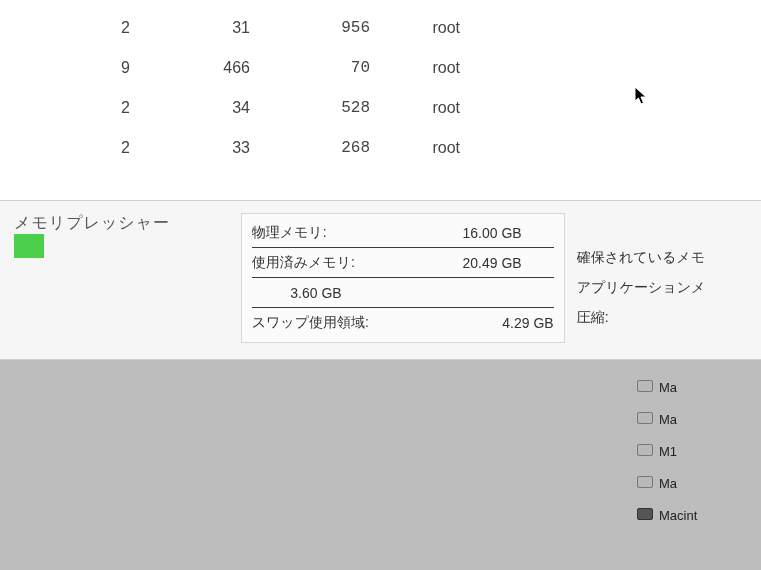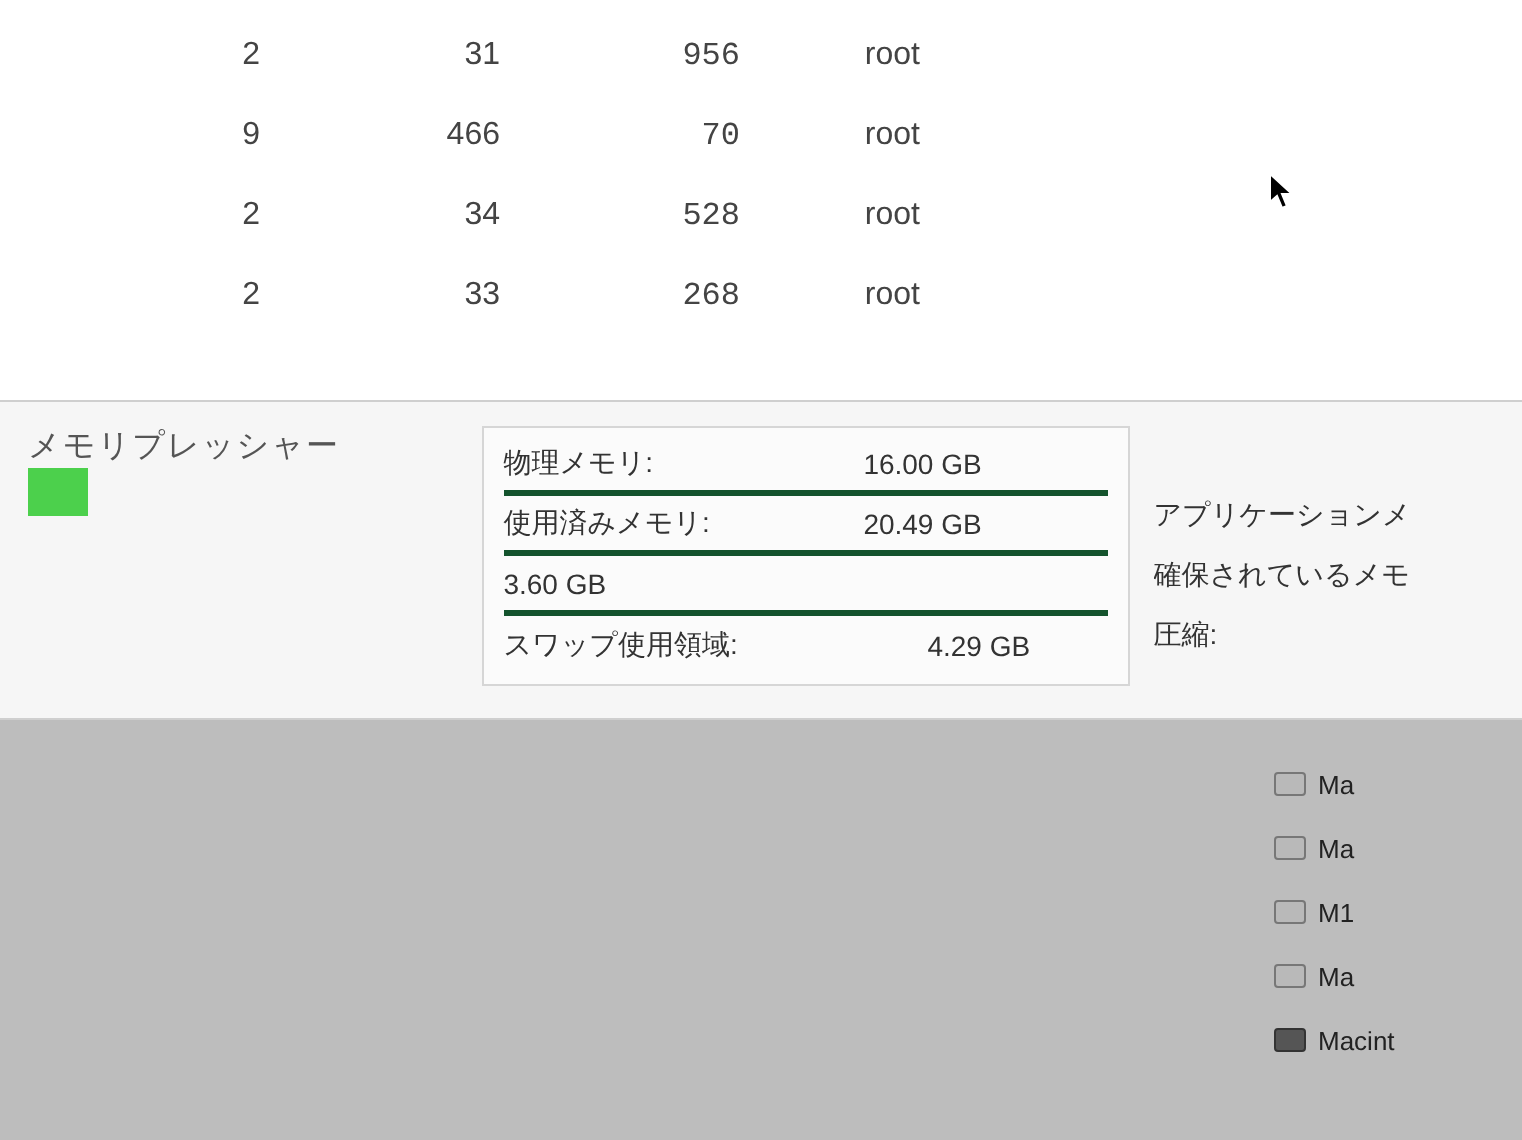--- a/index.html
+++ b/index.html
@@ -58,25 +58,25 @@
     background: #fbfbfb;
     padding: 4px 10px;
     font-size: 14px;
     color: #333;
     margin-right: 12px;
   }
   .stats-row {
     display: flex;
     height: 30px;
     align-items: center;
-    border-bottom: 3px solid #14532d;
+    border-bottom: 1px solid #14532d;
   }
   .stats-row:last-child { border-bottom: none; gap: 32px; }
   .stats-key { width: 180px; }
-  .stats-val { width: 90px; }
+  .stats-val { width: 90px; text-align: right; }
   .side-labels {
     padding-top: 30px;
     font-size: 14px;
     color: #333;
     white-space: nowrap;
     overflow: hidden;
     width: 200px;
   }
   .side-labels div { height: 30px; display:flex; align-items:center; }
 
@@ -87,21 +87,20 @@
     position: relative;
   }
   .finder-col {
     position: absolute;
     right: 0;
     top: 20px;
     width: 130px;
   }
   .finder-item {
     display: flex;
-    align-items: center;
     height: 24px;
     margin-bottom: 8px;
     font-size: 13px;
     color: #222;
     background: rgba(255,255,255,0);
     padding-left: 6px;
   }
   .finder-item .disk-icon {
     width: 16px; height: 12px;
     background: #b9b9b9;
@@ -168,22 +167,22 @@
     <div class="stats-row">
       <div class="stats-val">3.60 GB</div>
     </div>
     <div class="stats-row">
       <div class="stats-key">スワップ使用領域:</div>
       <div class="stats-val">4.29 GB</div>
     </div>
   </div>
 
   <div class="side-labels">
+    <div>確保されているメモ</div>
     <div>アプリケーションメ</div>
-    <div>確保されているメモ</div>
     <div>圧縮:</div>
   </div>
 </div>
 
 <div class="desktop-area">
   <div class="finder-col">
     <div class="finder-item">
       <span class="disk-icon"></span>
       <span>Ma</span>
     </div>

